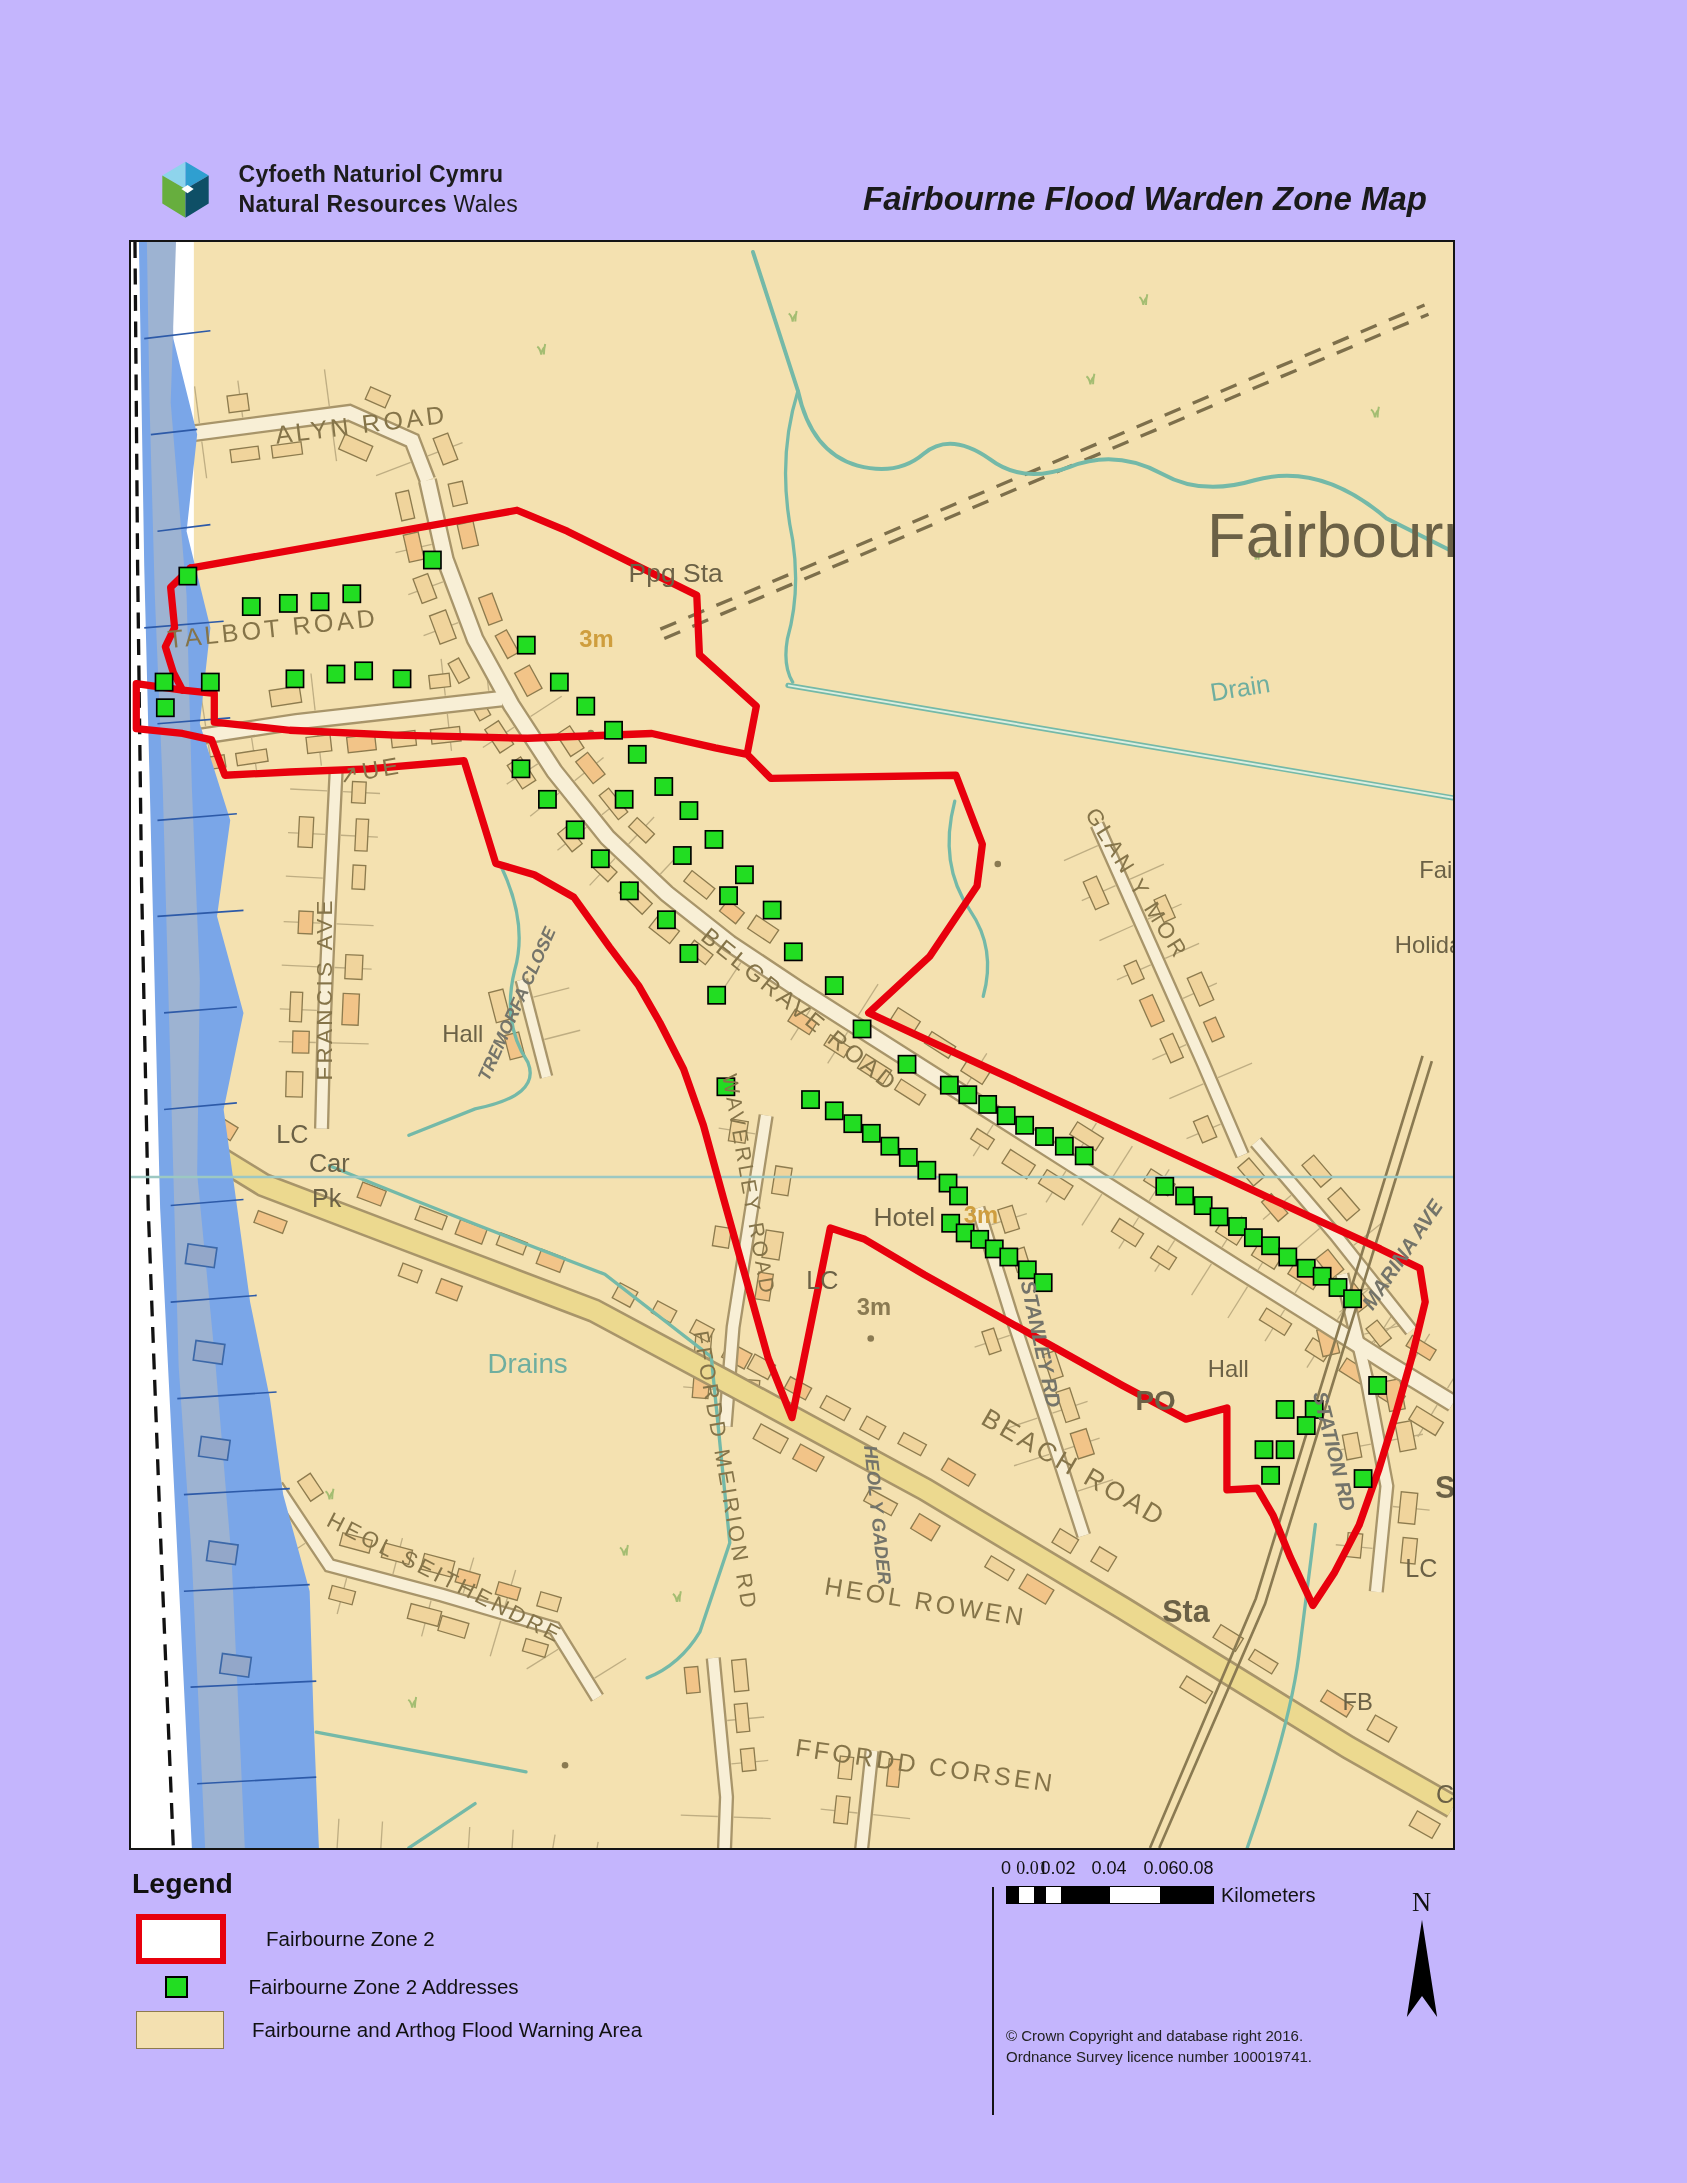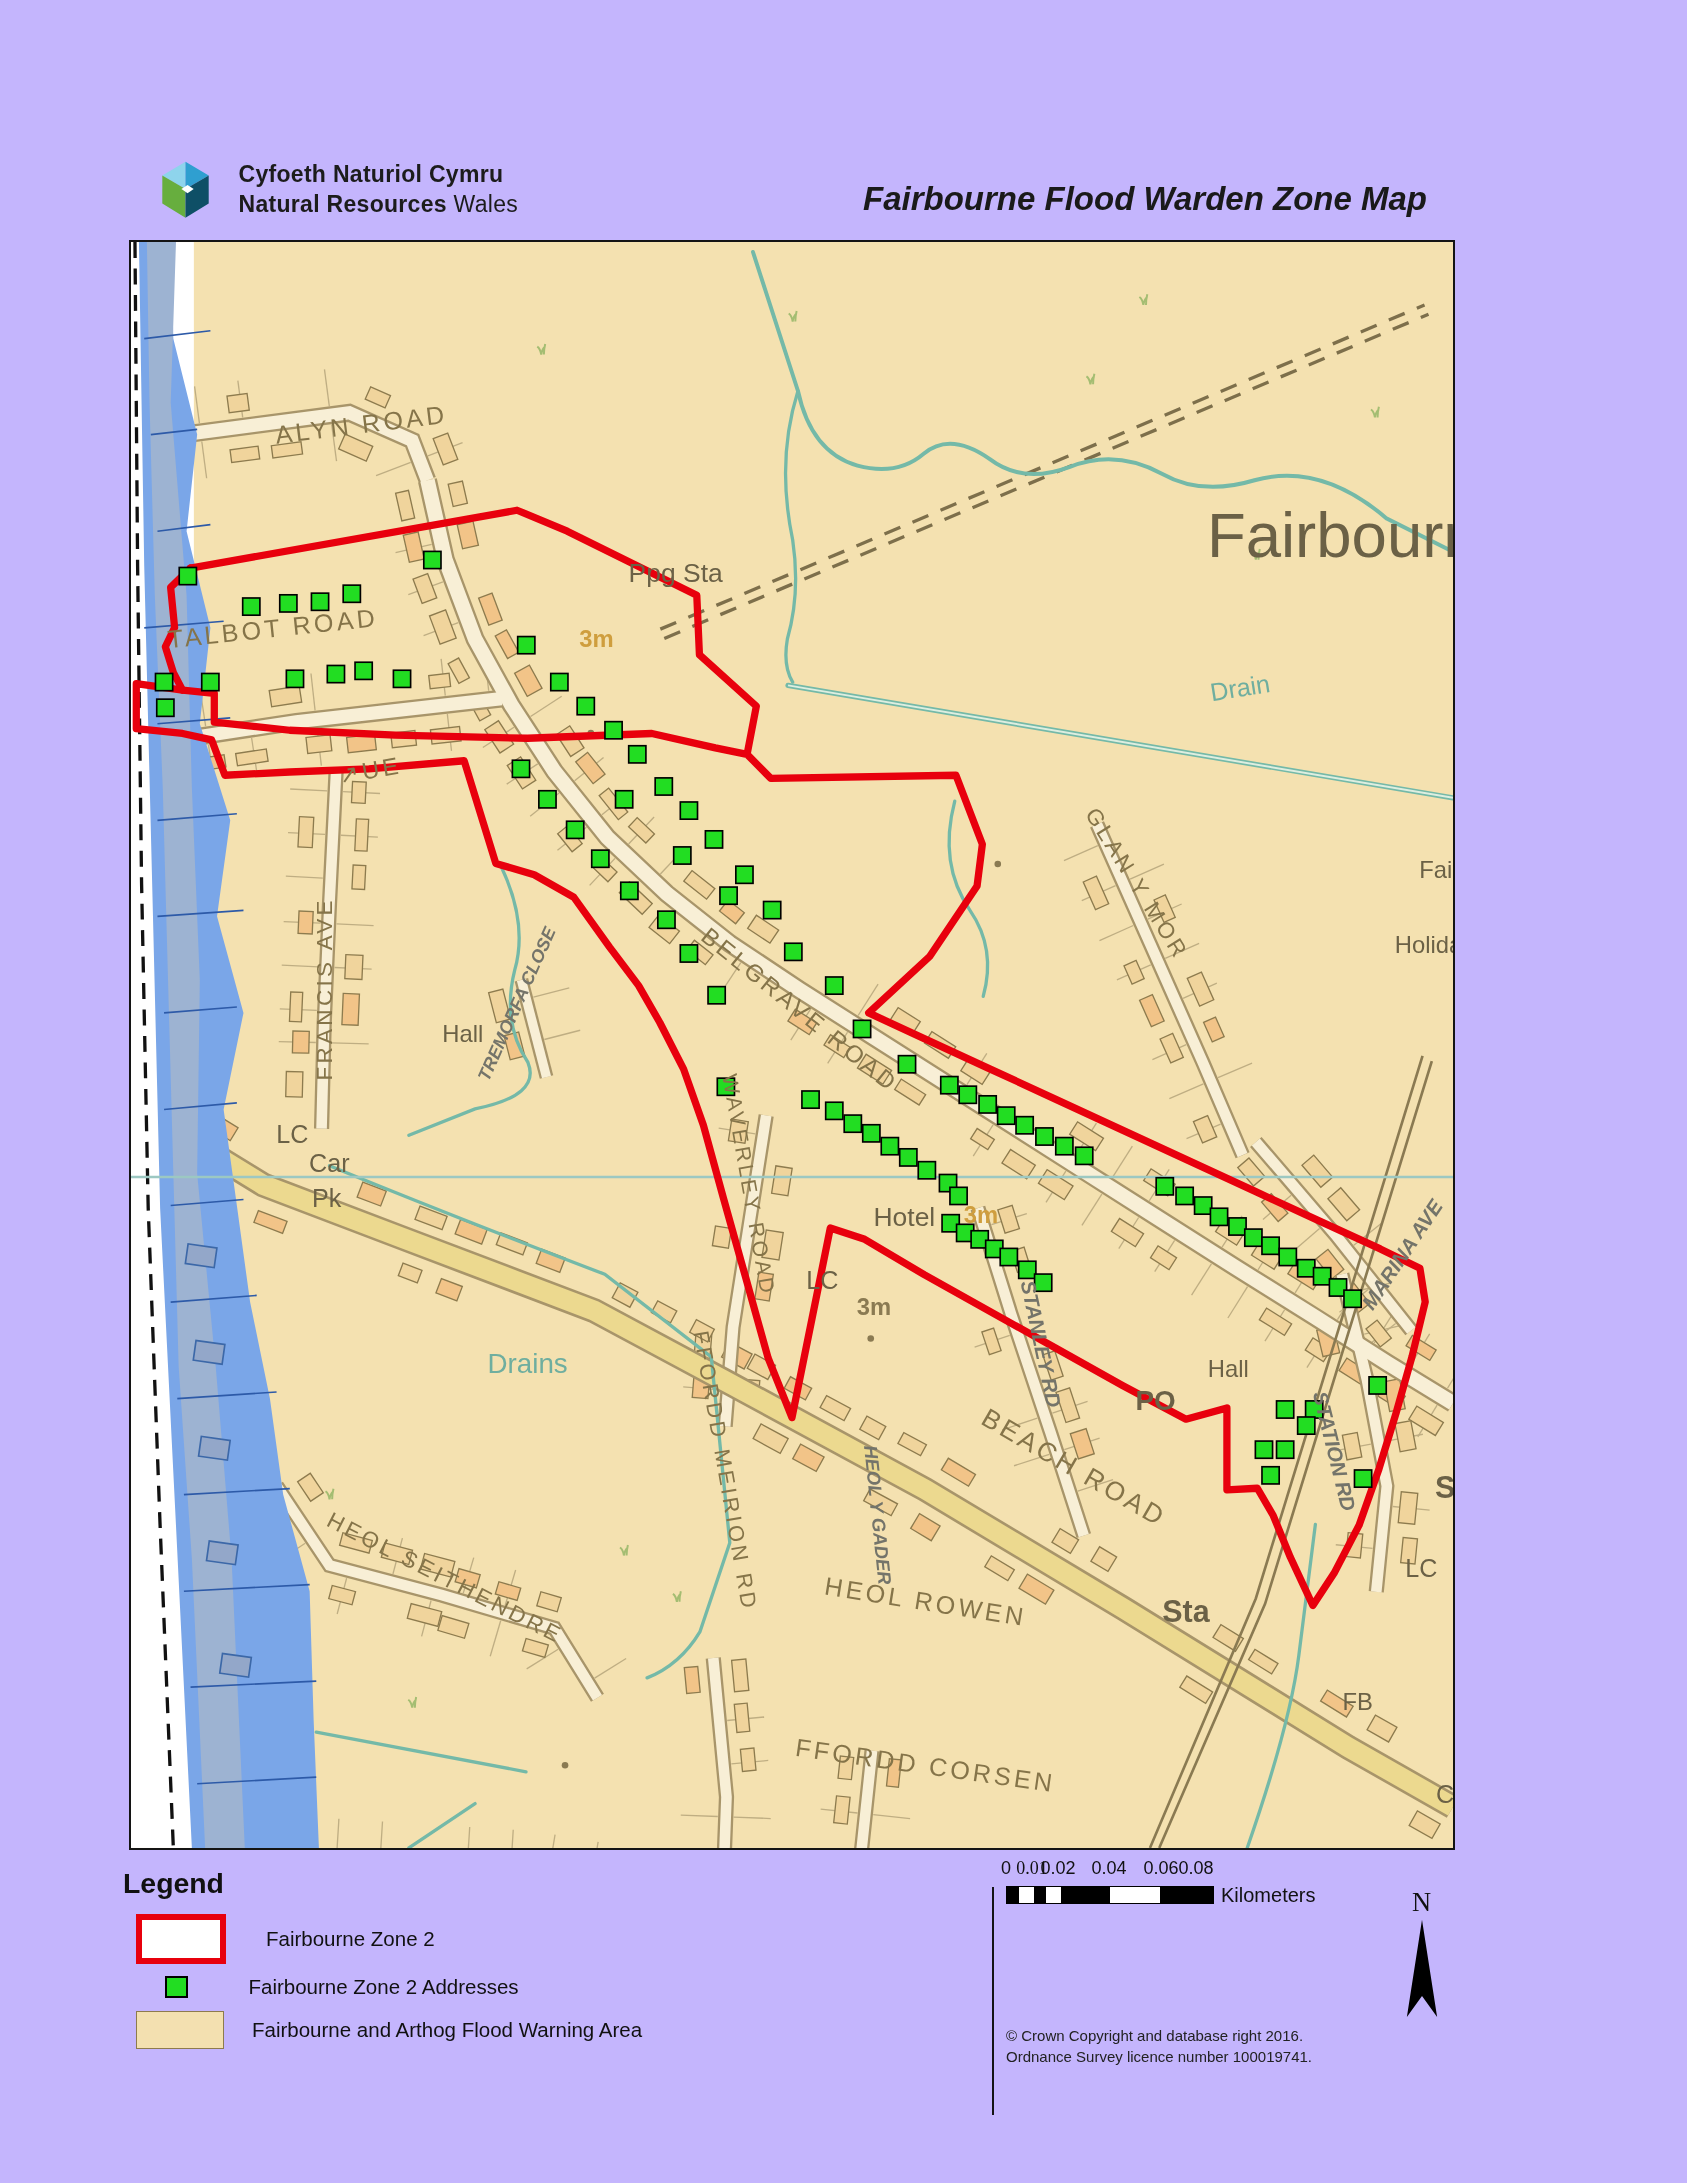--- a/index.html
+++ b/index.html
@@ -10,21 +10,21 @@
   .logo svg{width:69px;height:71px;}
   .logo-text{margin-left:18.5px;color:#1c1c1c;font-size:23px;line-height:30px;letter-spacing:0.3px;}
   .logo-text .b{font-weight:bold;}
   .map-title{position:absolute;left:814px;top:180px;width:662px;text-align:center;
              font-size:33px;font-weight:bold;font-style:italic;color:#1a1a1a;}
   
   .map{position:absolute;left:129px;top:240px;width:1322px;height:1606px;
        border:2.6px solid #141414;background:#f4e1b0;}
   .map svg{display:block;}
   
-  .legend-h{position:absolute;left:123px;top:1867px;font-size:28.4px;font-weight:bold;color:#111;}
+  .legend-h{position:absolute;left:132px;top:1867px;font-size:28.4px;font-weight:bold;color:#111;}
   .leg-row{position:absolute;display:flex;align-items:center;}
   .leg-label{font-size:20.5px;color:#111;margin-left:40px;}
   .sw-zone{width:78px;height:38px;background:#fff;border:6px solid #e8000d;}
   .sw-addr{width:18.5px;height:18.5px;background:#22dd22;border:2px solid #000;margin-left:30px;margin-right:29px;}
   .sw-warn{width:86px;height:36px;background:#f3e0b0;border:1.3px solid #8d7b4e;}
   
   .vdiv{position:absolute;left:992px;top:1887px;width:2px;height:228px;background:#141414;}
   
   .ticks{position:absolute;left:1006px;top:1858px;width:278px;height:24px;font-size:18px;color:#111;}
   .ticks span{position:absolute;transform:translateX(-50%);}

